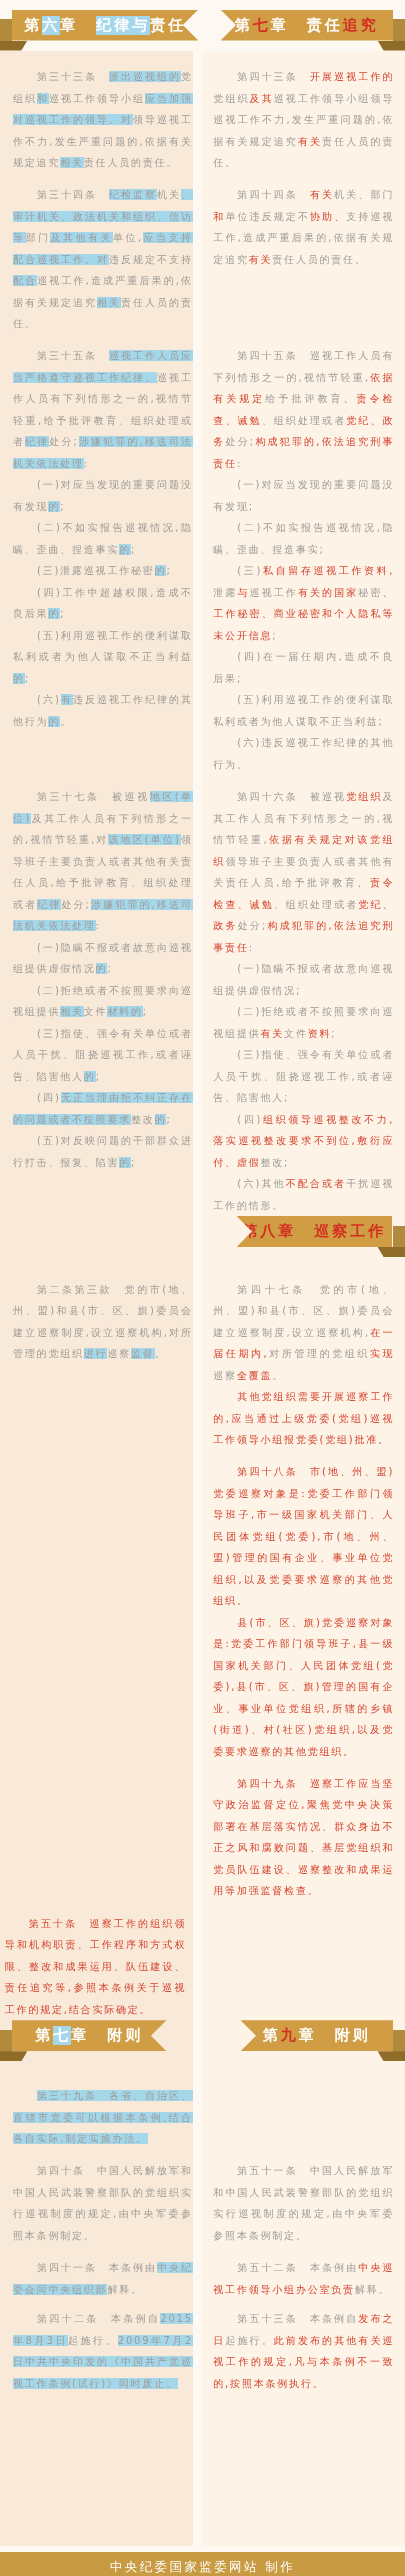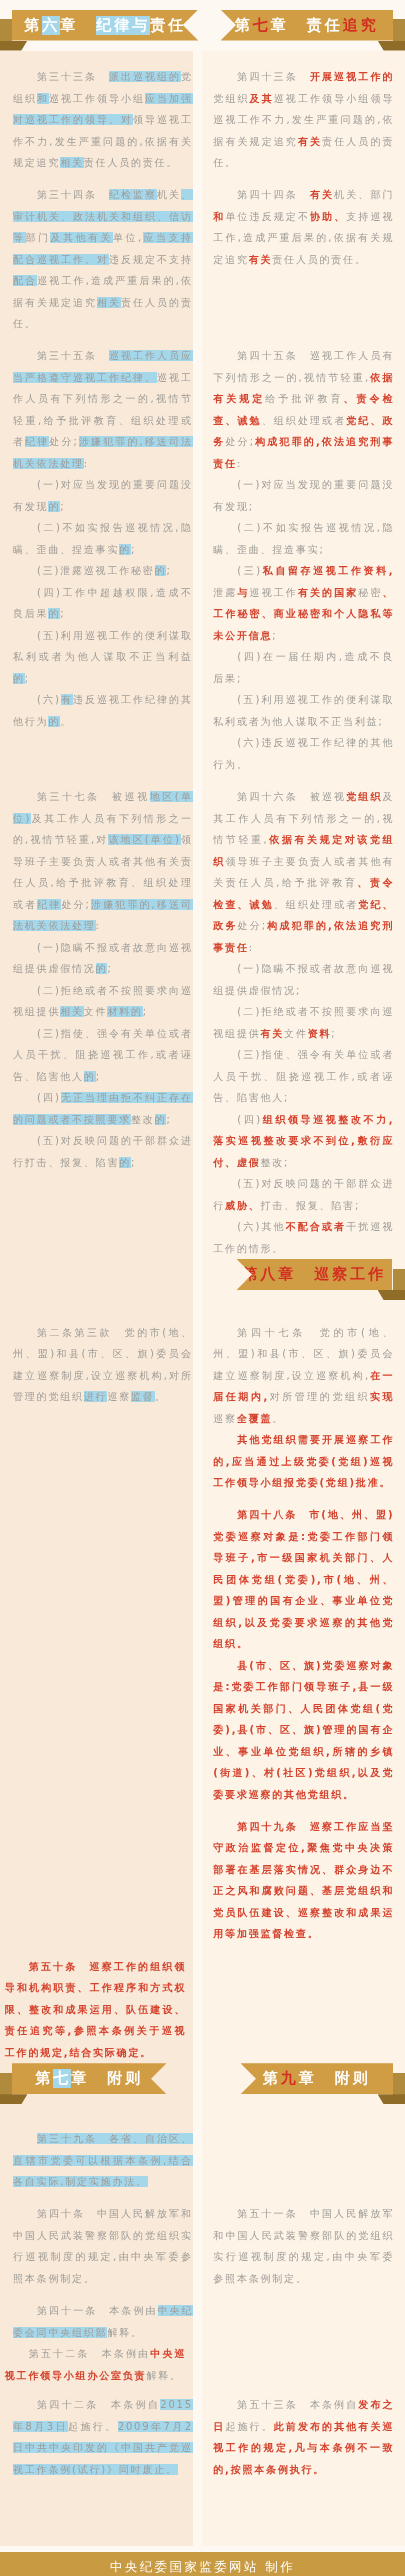--- a/index.html
+++ b/index.html
@@ -10,21 +10,21 @@
   .col-bg.right{left:202px;right:0;background:#fdf3e6;}
   .rows{position:relative;z-index:1;padding-top:9.5px;}
   .row{display:flex;margin-bottom:10.7px;}
   .cell{width:197px;box-sizing:border-box;}
   .cell.left{margin-right:12px;padding:0 3.6px 0 13px;}
   .cell.right{padding:0 10.7px 0 4.8px;}
   .cell.banner-cell{padding:0;}
   p.para{margin:0;font-size:10px;line-height:21.5px;letter-spacing:1.8px;
          color:#9c9b97;text-align:justify;text-indent:24px;}
   p.para span.hl{background:#a5d7eb;}
-  p.para span.red{color:#d5432e;font-weight:bold;margin-top:43px;}
+  p.para span.red{color:#d5432e;font-weight:normal;margin-top:43px;}
   
   .ribbon{position:relative;height:41px;}
   .ribbon .band{position:absolute;top:0;height:31px;background:#d09c44;z-index:2;
       display:flex;align-items:center;justify-content:center;
       font-family:"DejaVu Serif",serif;font-weight:bold;font-size:15px;color:#ffffff;letter-spacing:3px;}
   .ribbon .band span.bhl{background:#a5d7eb;}
   .ribbon .band span.bred{color:#d32f21;}
   .ribbon .tail{position:absolute;top:9.5px;width:12px;height:30px;background:#b08b3d;z-index:1;}
   .ribbon .fold{position:absolute;top:31px;width:27.4px;height:10px;background:#8f6d28;z-index:1;}
   .ribbon.fold-left .band{clip-path:polygon(0 0,100% 0,calc(100% - 15.5px) 50%,100% 100%,0 100%);}
@@ -117,21 +117,20 @@
           <p class="para"><span>(三)指使、强令有关单位或者人员干扰、阻挠巡视工作,或者诬告、陷害他人</span><span class="hl">的</span><span>;</span></p>
           <p class="para"><span>(四)</span><span class="hl">无正当理由拒不纠正存在的问题或者不按照要求</span><span>整改</span><span class="hl">的</span><span>;</span></p>
           <p class="para"><span>(五)对反映问题的干部群众进行打击、报复、陷害</span><span class="hl">的</span><span>;</span></p>
         </div>
         <div class="cell right">
           <p class="para"><span>第四十六条　被巡视</span><span class="red">党组织</span><span>及其工作人员有下列情形之一的,视情节轻重,</span><span class="red">依据有关规定对该党组织</span><span>领导班子主要负责人或者其他有关责任人员,给予批评教育</span><span class="red">、责令检查、诫勉</span><span>、组织处理或者</span><span class="red">党纪、政务</span><span>处分;</span><span class="red">构成犯罪的,依法追究刑事责任</span><span>:</span></p>
           <p class="para"><span>(一)隐瞒不报或者故意向巡视组提供虚假情况;</span></p>
           <p class="para"><span>(二)拒绝或者不按照要求向巡视组提供</span><span class="red">有关</span><span>文件</span><span class="red">资料</span><span>;</span></p>
           <p class="para"><span>(三)指使、强令有关单位或者人员干扰、阻挠巡视工作,或者诬告、陷害他人;</span></p>
           <p class="para"><span>(四)</span><span class="red">组织领导巡视整改不力,落实巡视整改要求不到位,敷衍应付、虚假</span><span>整改;</span></p>
-          <p class="para"><span>(五)对反映问题的干部群众进行</span><span class="red">威胁、</span><span>打击、报复、陷害;</span></p>
           <p class="para"><span>(六)其他</span><span class="red">不配合或者</span><span>干扰巡视工作的情形。</span></p>
         </div>
       </div>
       <div class="row" style="margin-bottom: 21.5px;">
         <div class="cell left banner-cell"></div>
         <div class="cell right banner-cell">
           <div class="ribbon fold-right">
             <div class="tail"></div>
             <div class="fold"></div>
             <div class="band" style="left: 28px; right: 13px;">
@@ -205,21 +204,21 @@
         <div class="cell right"></div>
       </div>
       <div class="row">
         <div class="cell left">
           <p class="para"><span>第四十条　中国人民解放军和中国人民武装警察部队的党组织实行巡视制度的规定,由中央军委参照本条例制定。</span></p>
         </div>
         <div class="cell right">
           <p class="para"><span>第五十一条　中国人民解放军和中国人民武装警察部队的党组织实行巡视制度的规定,由中央军委参照本条例制定。</span></p>
         </div>
       </div>
-      <div class="row" style="margin-bottom: 8.3px; flex-direction: column;">
+      <div class="row" style="margin-bottom: 8.3px;">
         <div class="cell left">
           <p class="para"><span>第四十一条　本条例由</span><span class="hl">中央纪委会同中央组织部</span><span>解释。</span></p>
         </div>
         <div class="cell right">
           <p class="para"><span>第五十二条　本条例由</span><span class="red">中央巡视工作领导小组办公室负责</span><span>解释。</span></p>
         </div>
       </div>
       <div class="row" style="margin-bottom: 0px; justify-content: space-between;">
         <div class="cell left">
           <p class="para"><span>第四十二条　本条例自</span><span class="hl">2015年8月3日</span><span>起施行。</span><span class="hl">2009年7月2日中共中央印发的《中国共产党巡视工作条例(试行)》同时废止。</span></p>

